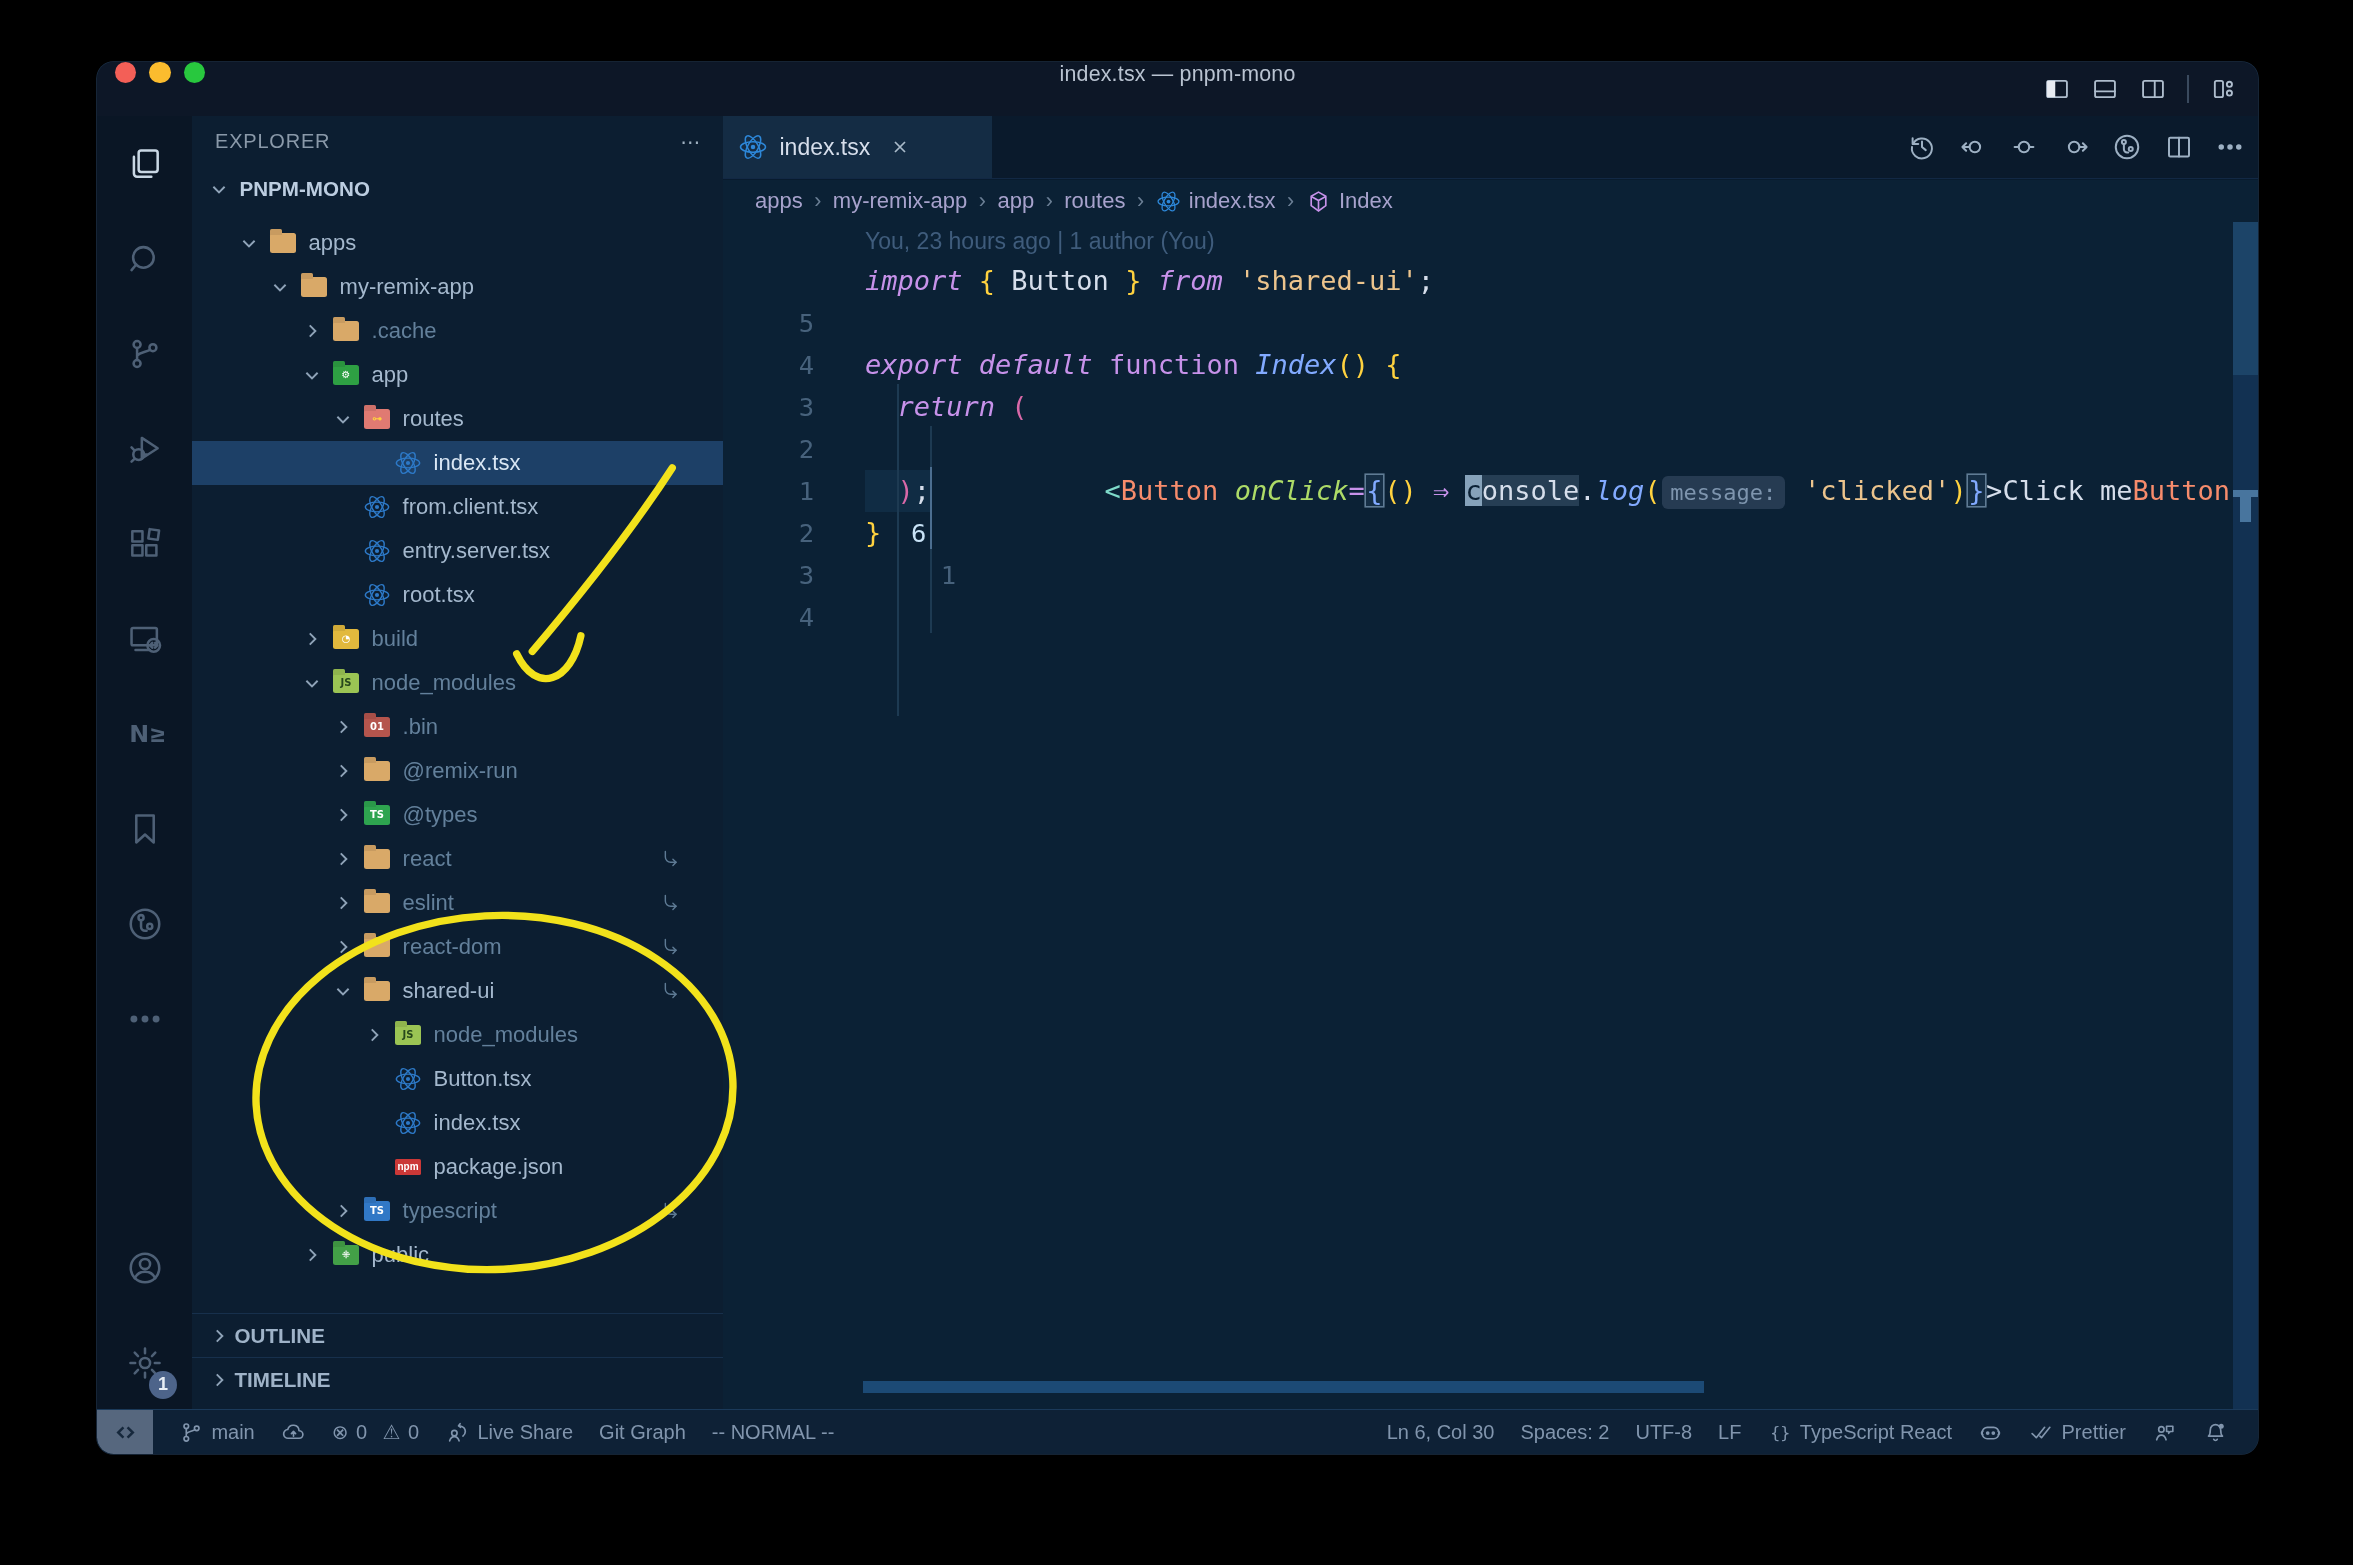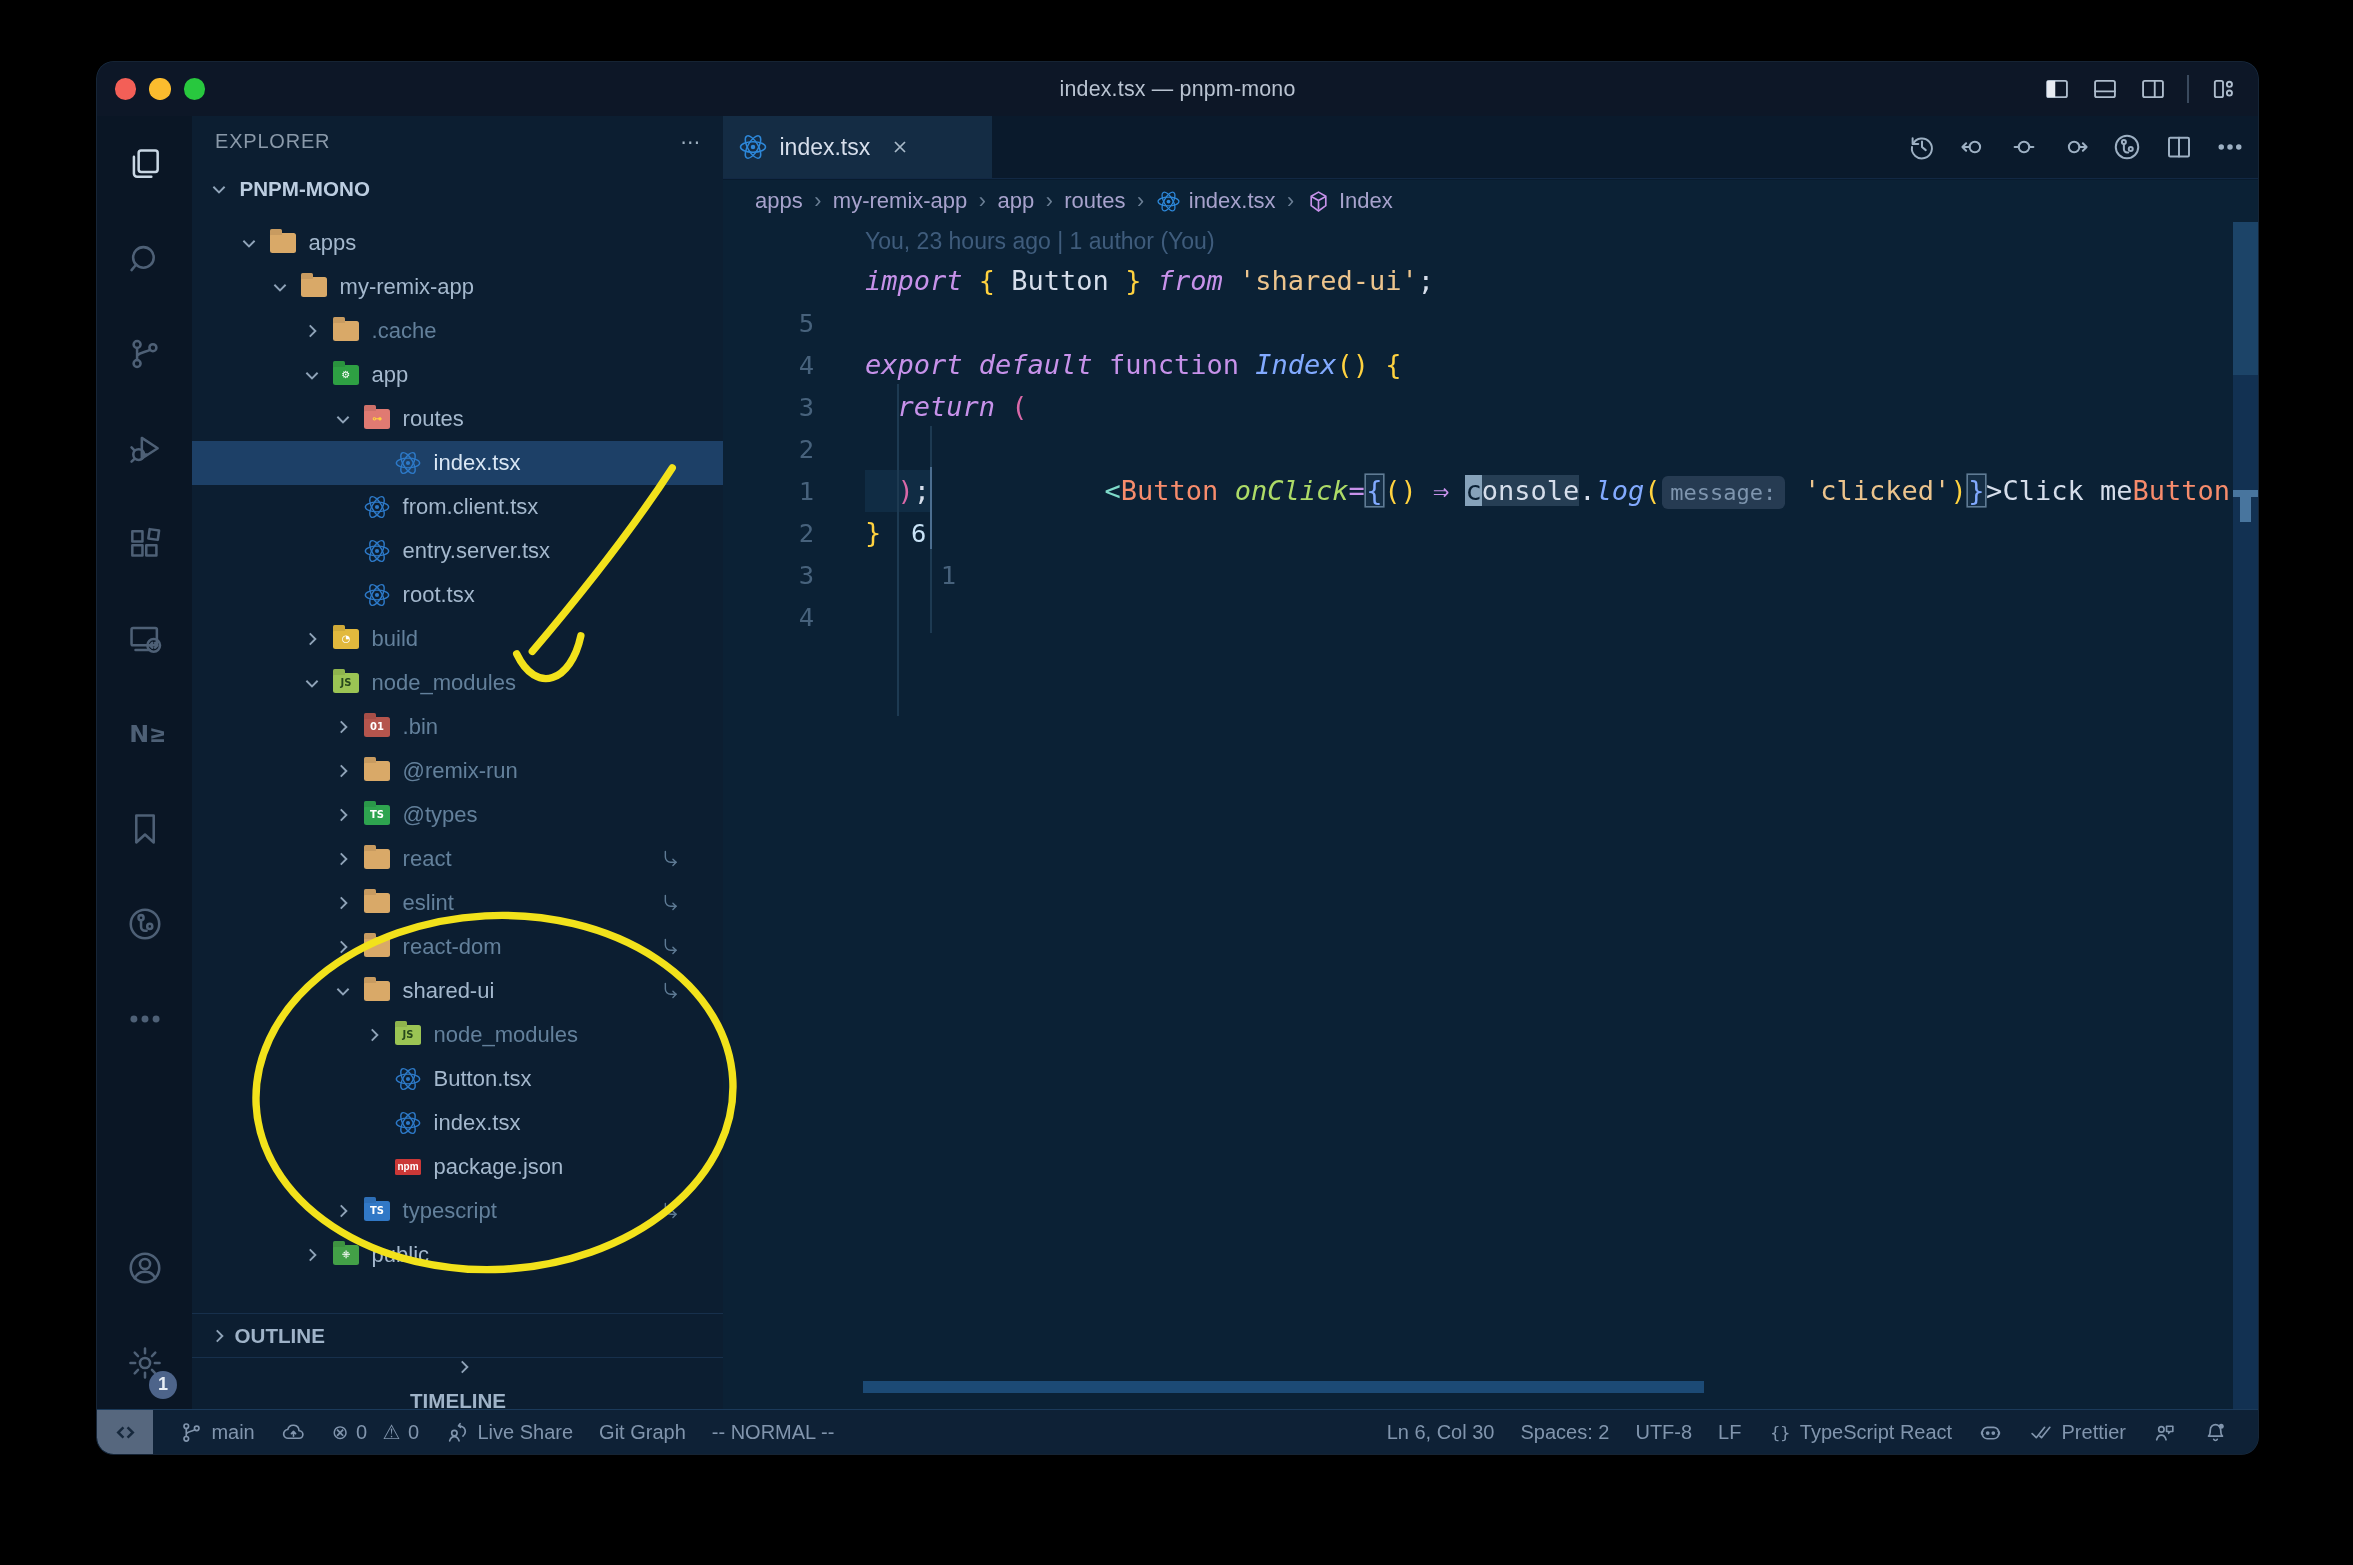--- a/index.html
+++ b/index.html
@@ -1,19 +1,19 @@
 <!DOCTYPE html>
 <html style="font-size:13px"><head>
 <meta charset="utf-8">
 <style>
   html,body{margin:0;padding:0;background:#000;width:2354px;height:1565px;font-family:"Liberation Sans",sans-serif;-webkit-font-smoothing:antialiased;}
   #desktop{position:absolute;inset:0;background:#000;}
   #window{position:absolute;left:97px;top:62px;width:2161px;height:1392px;background:#0b2135;border-radius:16.5px;overflow:hidden;box-shadow:0 0 0 0.8px #1c2f45;}
   
-  #titlebar{position:absolute;left:0;top:0;width:100%;height:54px;background:#0d1727;display:flex;align-items:center;}
+  #titlebar{position:absolute;left:0;top:0;width:100%;height:54px;background:#0d1727;display:flex;align-items:flex-start;}
   .tlight{width:21.4px;height:21.4px;border-radius:50%;margin-left:13px;}
   .tl-red{background:#f35f57;margin-left:18px;}
   .tl-yellow{background:#fbbc2e;}
   .tl-green{background:#28c83e;}
   #wtitle{position:absolute;left:50%;transform:translateX(-50%);color:#b9c3d1;font-size:21.4px;font-weight:500;letter-spacing:0.2px;}
   #tb-right{position:absolute;right:21.4px;top:0;height:54px;display:flex;align-items:center;gap:20px;color:#aebdcd;}
   .tbr-sep{width:1.6px;height:28px;background:#3a4a5e;}
   
   #activitybar{position:absolute;left:0;top:54px;width:95px;bottom:44px;background:#0a1625;display:flex;flex-direction:column;align-items:center;}
   .abicon{width:95px;height:95px;display:flex;align-items:center;justify-content:center;color:#4e6076;position:relative;}
@@ -576,21 +576,21 @@
   </div>
         </div>
     <div class="secrow" style="position:absolute;left:0;right:0;top:1197px;">
       <span class="tchev">
             <svg width="18" height="18" viewBox="0 0 16 16" fill="none" stroke="currentColor" stroke-width="1.7">
               <path d="M6 3l5 5-5 5"></path>
             </svg>
           </span>
       <span>OUTLINE</span>
     </div>
-    <div class="secrow" style="position:absolute;left:0;right:0;top:1241px;flex-direction:column;">
+    <div class="secrow" style="position:absolute;left:0;right:0;top:1241px;">
       <span class="tchev">
             <svg width="18" height="18" viewBox="0 0 16 16" fill="none" stroke="currentColor" stroke-width="1.7">
               <path d="M6 3l5 5-5 5"></path>
             </svg>
           </span>
       <span>TIMELINE</span>
     </div>
   </div>
 
   <div id="editor">

